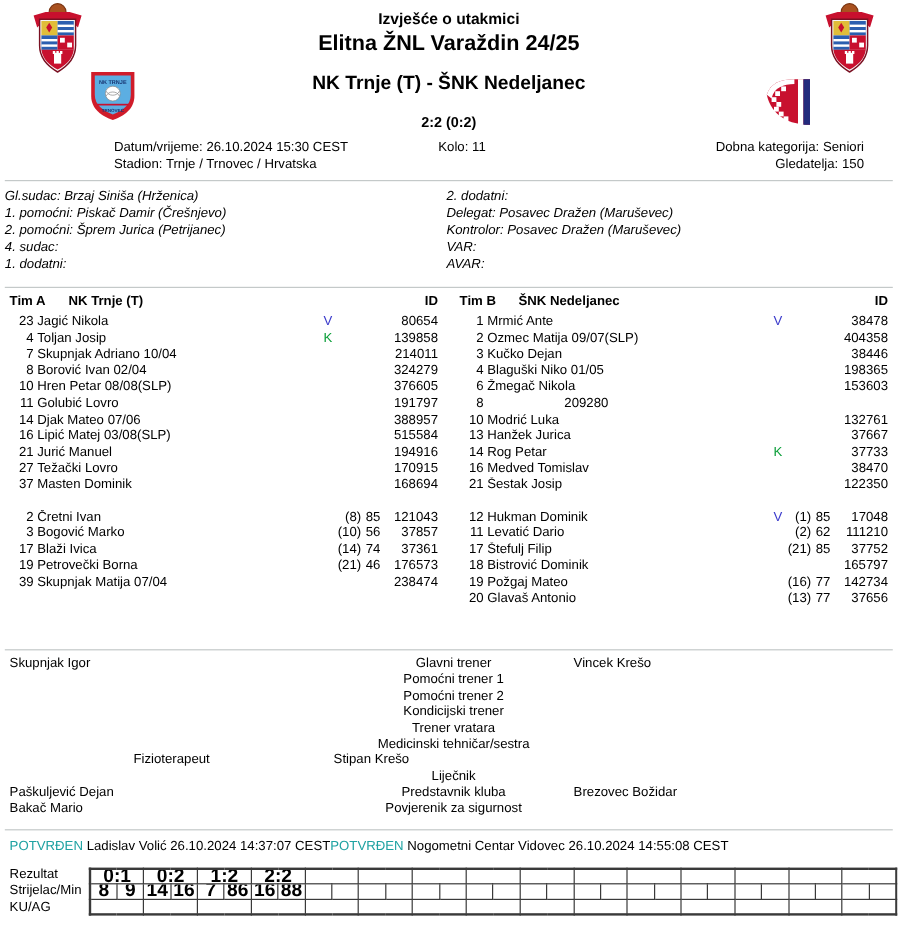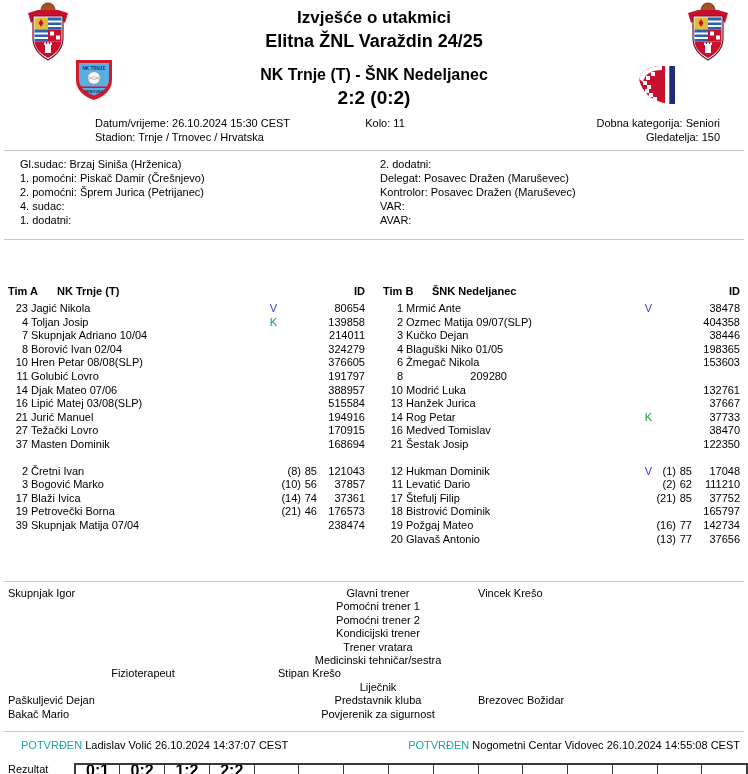--- a/index.html
+++ b/index.html
@@ -6,55 +6,55 @@
   .page{width:748px;height:774px;position:relative;overflow:hidden;background:#fff;
         font-family:"Liberation Sans",sans-serif;font-size:11px;color:#000;}
   
   .hdr{position:relative;height:108px;}
   .logo{position:absolute;}
   .logo-crest-left{left:26px;top:2px;}
   .logo-home{left:74px;top:58px;}
   .logo-crest-right{right:18px;top:2px;}
   .logo-away{right:68px;top:64px;}
   .titles{text-align:center;padding-top:8px;}
-  .t1{font-size:17px;font-weight:bold;}
+  .t1{font-size:13px;font-weight:bold;}
   .t2{font-size:18px;font-weight:bold;margin-top:3px;}
   .t3{font-size:16px;font-weight:bold;margin-top:14px;}
-  .t4{font-size:19px;font-weight:bold;margin-top:3px;}
+  .t4{font-size:12px;font-weight:bold;margin-top:16px;}
   
   .info-row{display:flex;padding:8px 28px 0 95px;line-height:14px;}
   .info-left{width:205px;}
   .info-center{width:170px;text-align:center;}
   .info-spacer{flex:1;}
   .info-right{text-align:right;}
   
   .sep{border-top:1px solid #c4c9c9;margin:6px 4px 0 4px;height:0;}
   
-  .officials{display:grid;grid-template-columns:1fr 1fr;padding:6px 8px 6px 20px;line-height:14px;}
-  
-  .teams{display:grid;grid-template-columns:1fr 1fr;gap:0 18px;padding:5px 8px 0 8px;min-height:295px;box-sizing:border-box;align-content:start;margin-top:40px;}
+  .officials{display:grid;grid-template-columns:1fr 1fr;padding:6px 8px 6px 4px;line-height:14px;font-style:italic;}
+  
+  .teams{display:grid;grid-template-columns:1fr 1fr;gap:0 18px;padding:5px 8px 0 8px;min-height:295px;box-sizing:border-box;align-content:start;}
   .team-head{display:flex;font-weight:bold;margin-bottom:5px;}
   .th-tim{width:49px;flex:none;}
   .th-name{flex:1;}
   .th-id{width:48px;flex:none;text-align:right;}
   .team-row{display:flex;height:13.6px;line-height:13.6px;white-space:nowrap;}
   .p-num{width:20px;flex:none;text-align:right;}
   .p-name{flex:1;padding-left:3px;overflow:hidden;}
   .p-badge{width:16px;flex:none;text-align:right;}
   .p-subfrom{width:24px;flex:none;text-align:right;}
   .p-submin{width:16px;flex:none;text-align:right;}
   .p-id{width:48px;flex:none;text-align:right;}
   .team-gap{height:13px;}
   
   .staff{padding:5px 8px 4px 8px;}
   .staff-row{display:grid;grid-template-columns:270px 200px 1fr;height:13.4px;line-height:13.4px;}
   .staff-center{text-align:center;}
   .staff-right{padding-left:0px;}
   
-  .confirm-row{display:flex;justify-content:space-between;padding:7px 8px 5px 8px;line-height:13px;margin-left:13px;}
+  .confirm-row{display:flex;justify-content:flex-start;padding:7px 8px 5px 8px;line-height:13px;}
   .confirm-status{font-weight:normal;}
   
   .result-block{display:flex;padding:6px 0 0 8px;align-items:flex-start;}
   .rt-labels{width:66px;flex:none;}
   .rt-label{height:13.4px;line-height:13.4px;}
   table.rt{border-collapse:collapse;table-layout:fixed;width:672px;border:2px solid #3a3a3a;}
   table.rt td{border:1px solid #3a3a3a;height:11.5px;padding:0;text-align:center;
               font-size:16px;font-weight:bold;line-height:11.5px;overflow:hidden;}
 </style>
 </head>

